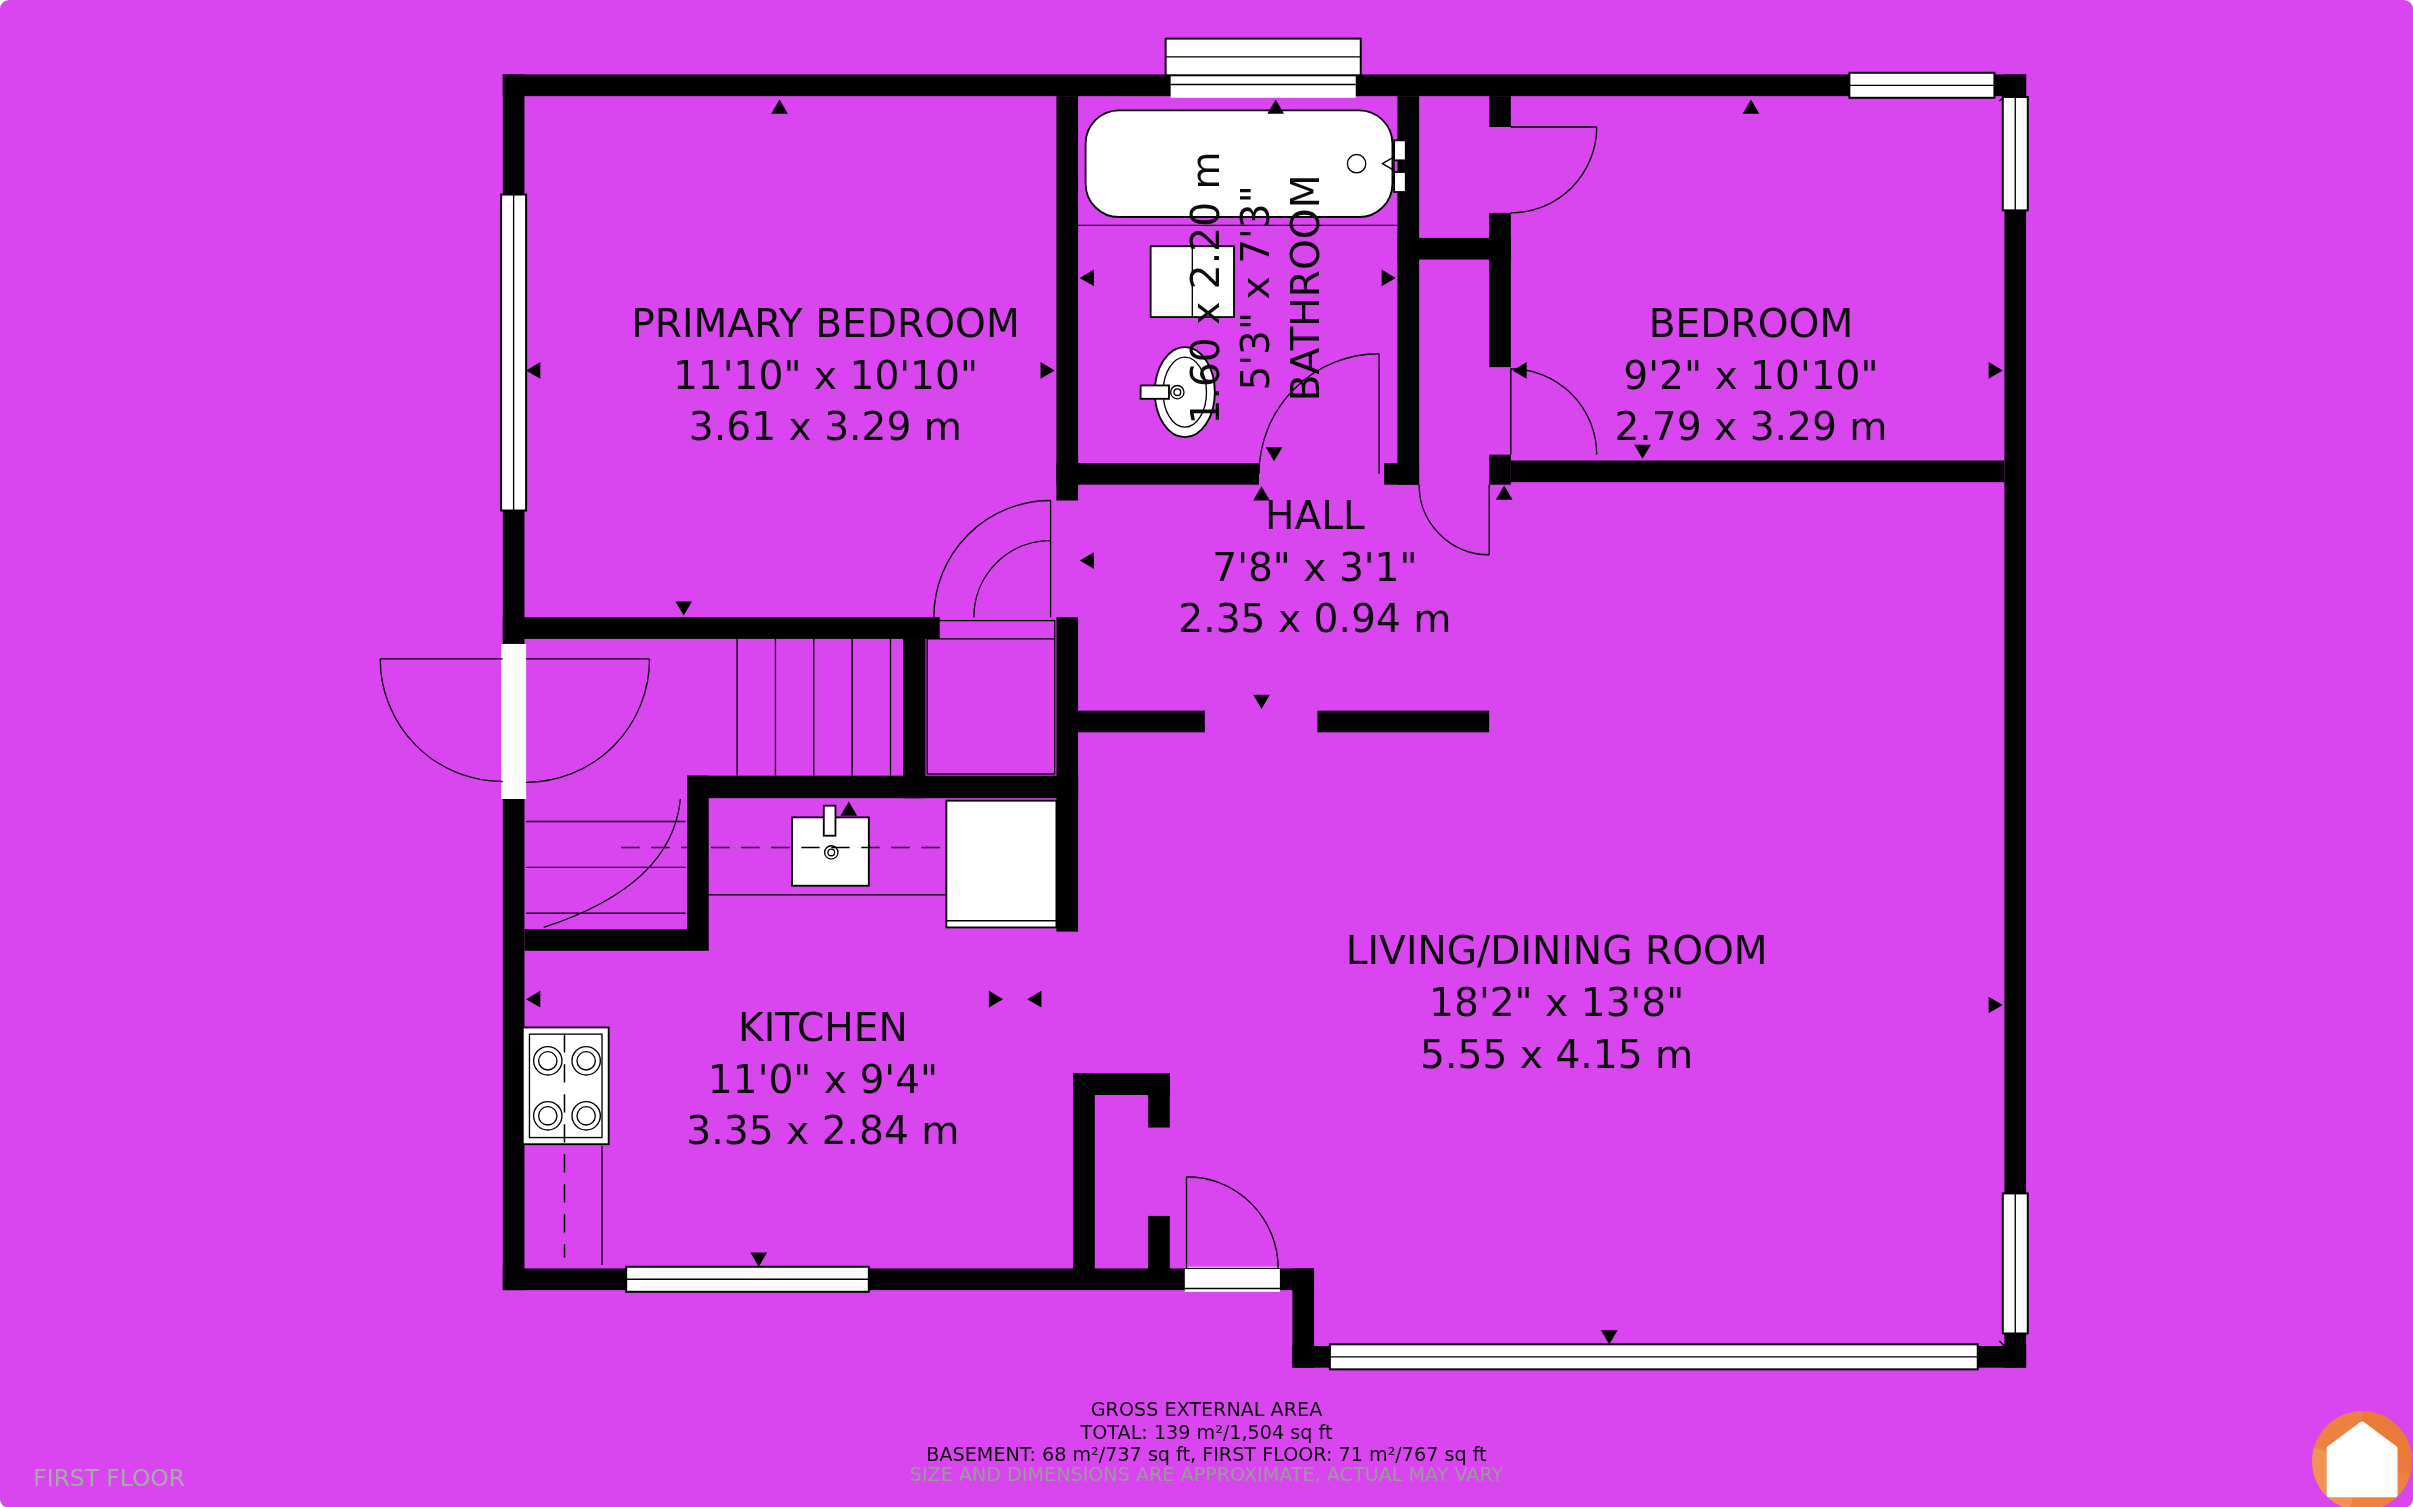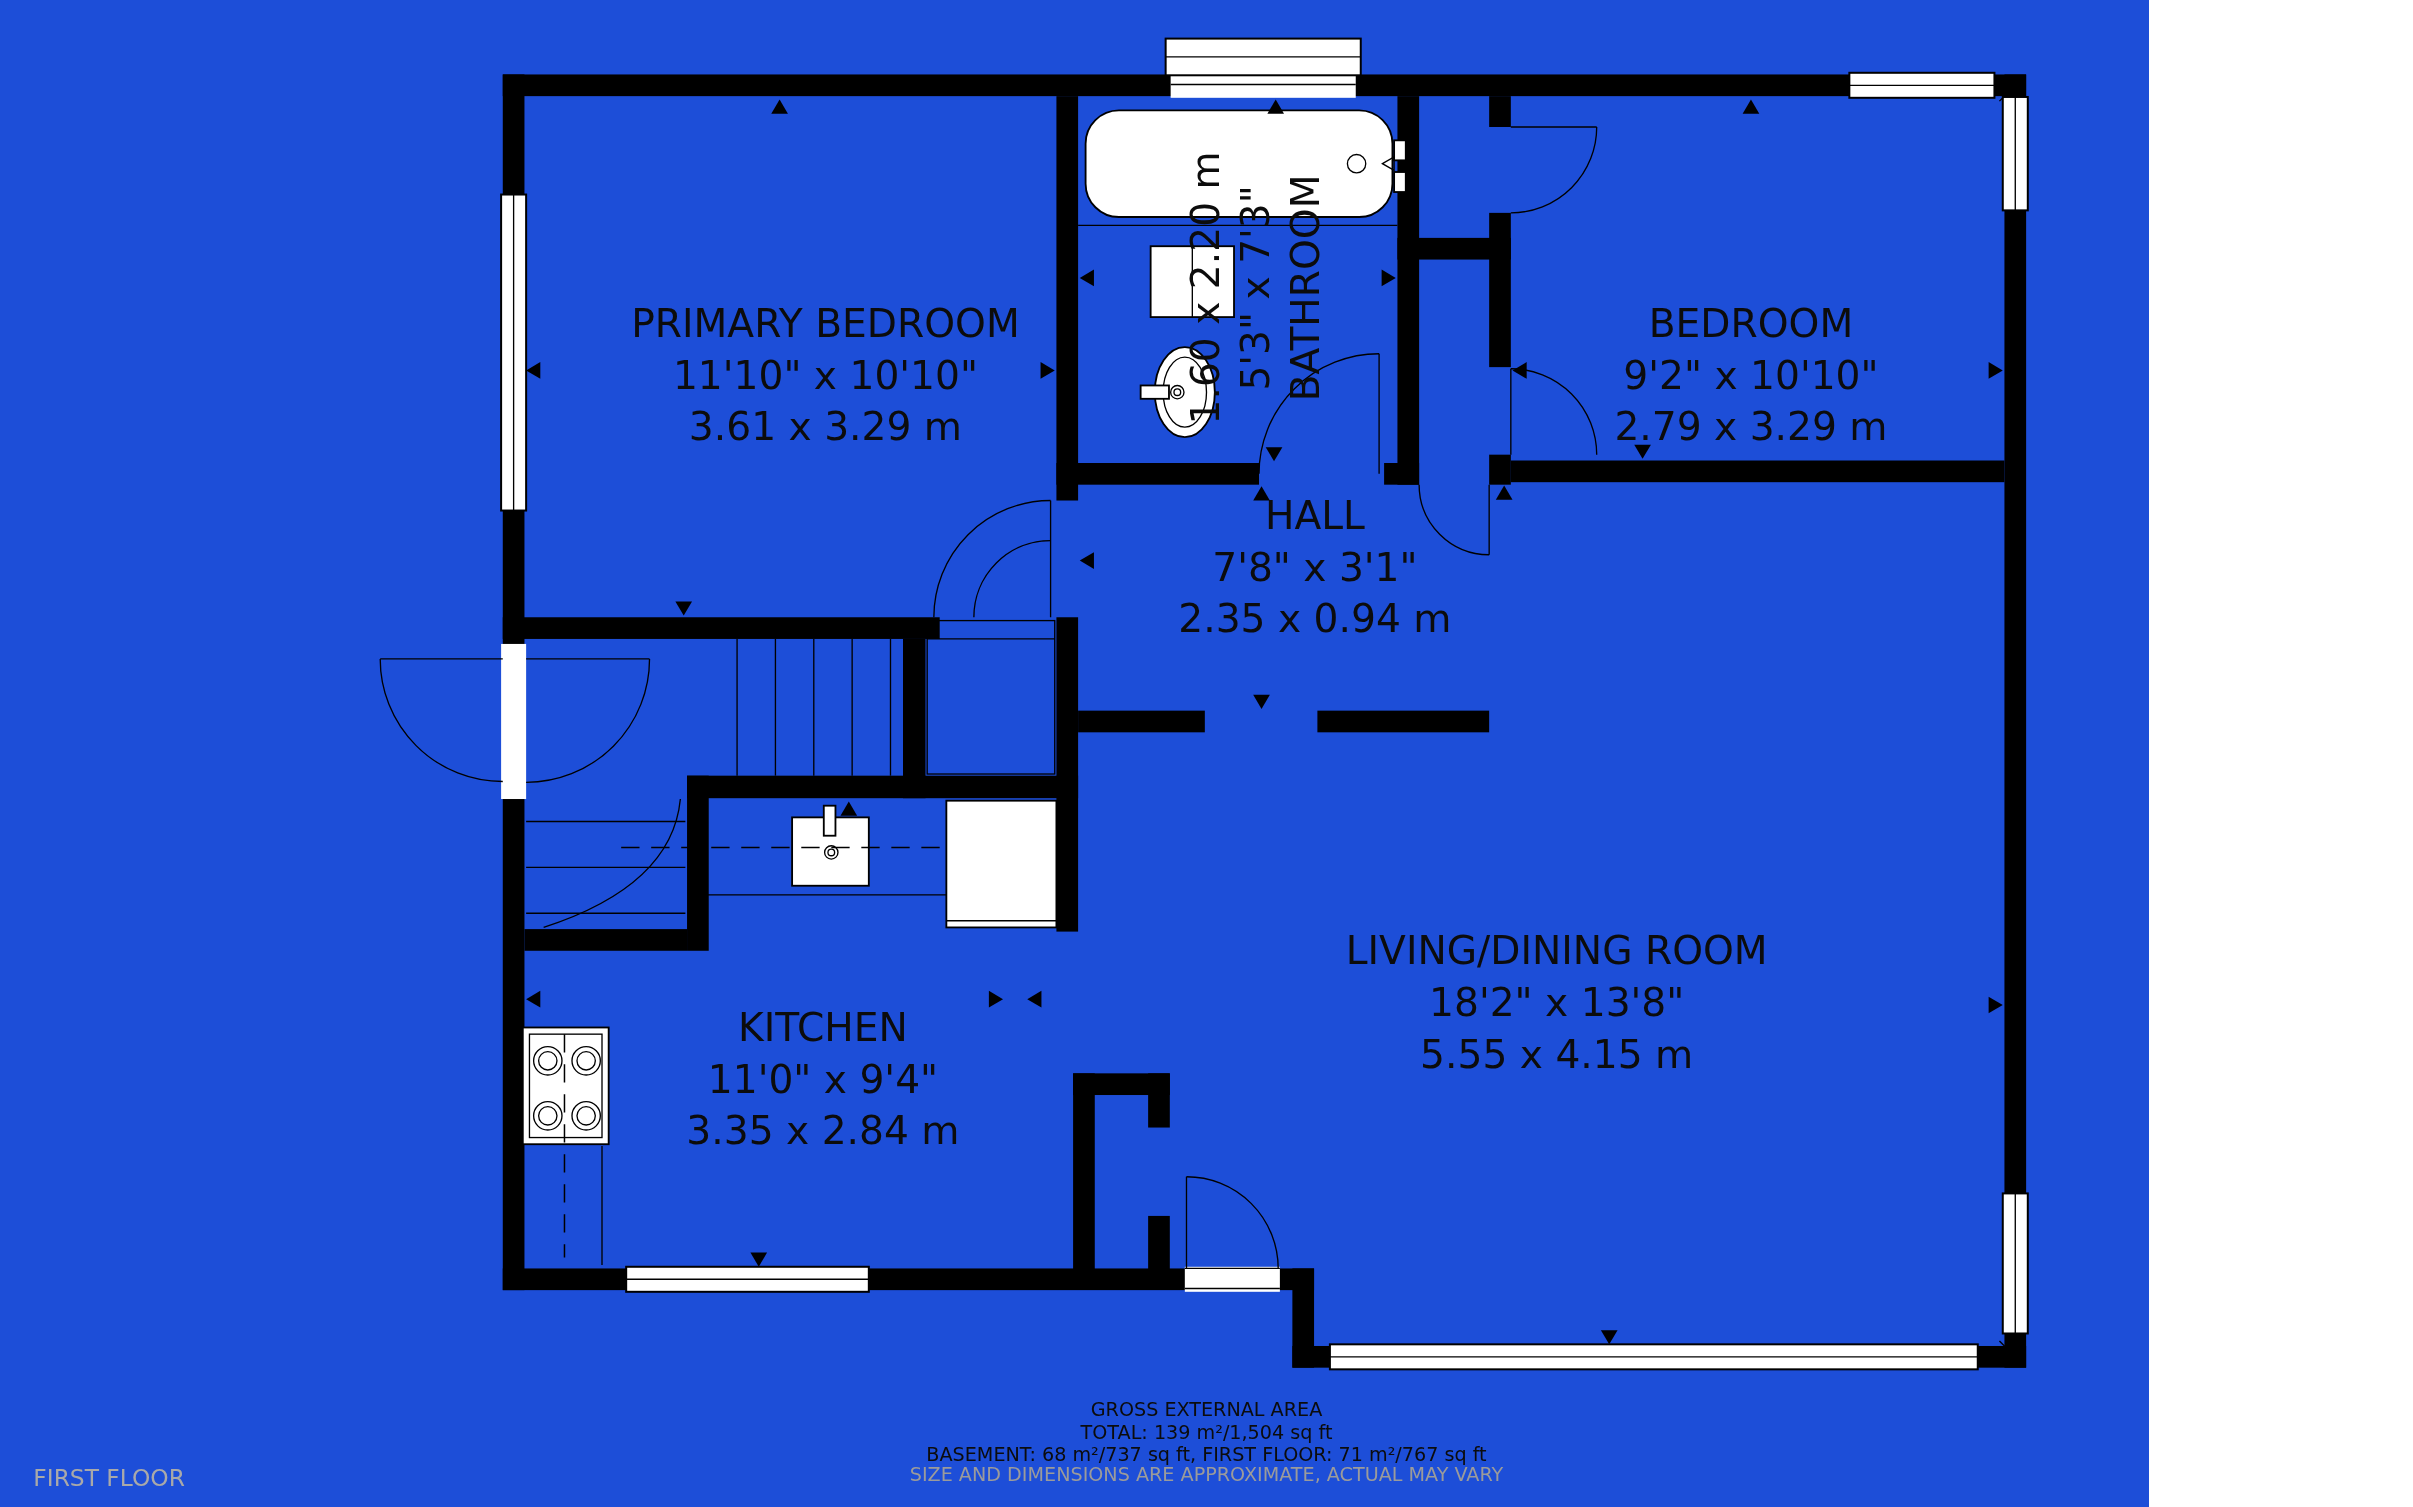--- a/index.html
+++ b/index.html
@@ -1,17 +1,17 @@
 <!DOCTYPE html>
 <html style="font-size:13.3px"><head>
 <meta charset="utf-8">
 <style>
   html,body{margin:0;padding:0;background:#ffffff;}
-  .canvas{position:relative;width:2149px;height:1508px;background:#1d4ed8;overflow:hidden;
-          font-family:"DejaVu Sans","Liberation Sans",sans-serif;}
+  .canvas{position:relative;width:2413px;height:1508px;background:#d946ef;overflow:hidden;
+          font-family:"DejaVu Sans","Liberation Sans",sans-serif;border-radius:9px;}
   svg{position:absolute;inset:0;}
   .w{fill:#000;}
   .thin{stroke:#000;stroke-width:1.6;fill:none;}
   .dash{stroke:#000;stroke-width:1.8;fill:none;stroke-dasharray:22 14;}
   .win{fill:#fff;stroke:#000;stroke-width:2.4;}
   .gap{fill:#fff;}
   .fix{fill:#fff;stroke:#000;stroke-width:2.2;}
   .arrow{fill:#000;}
   text{fill:#0c0c0c;}
   .room{font-size:47px;}

